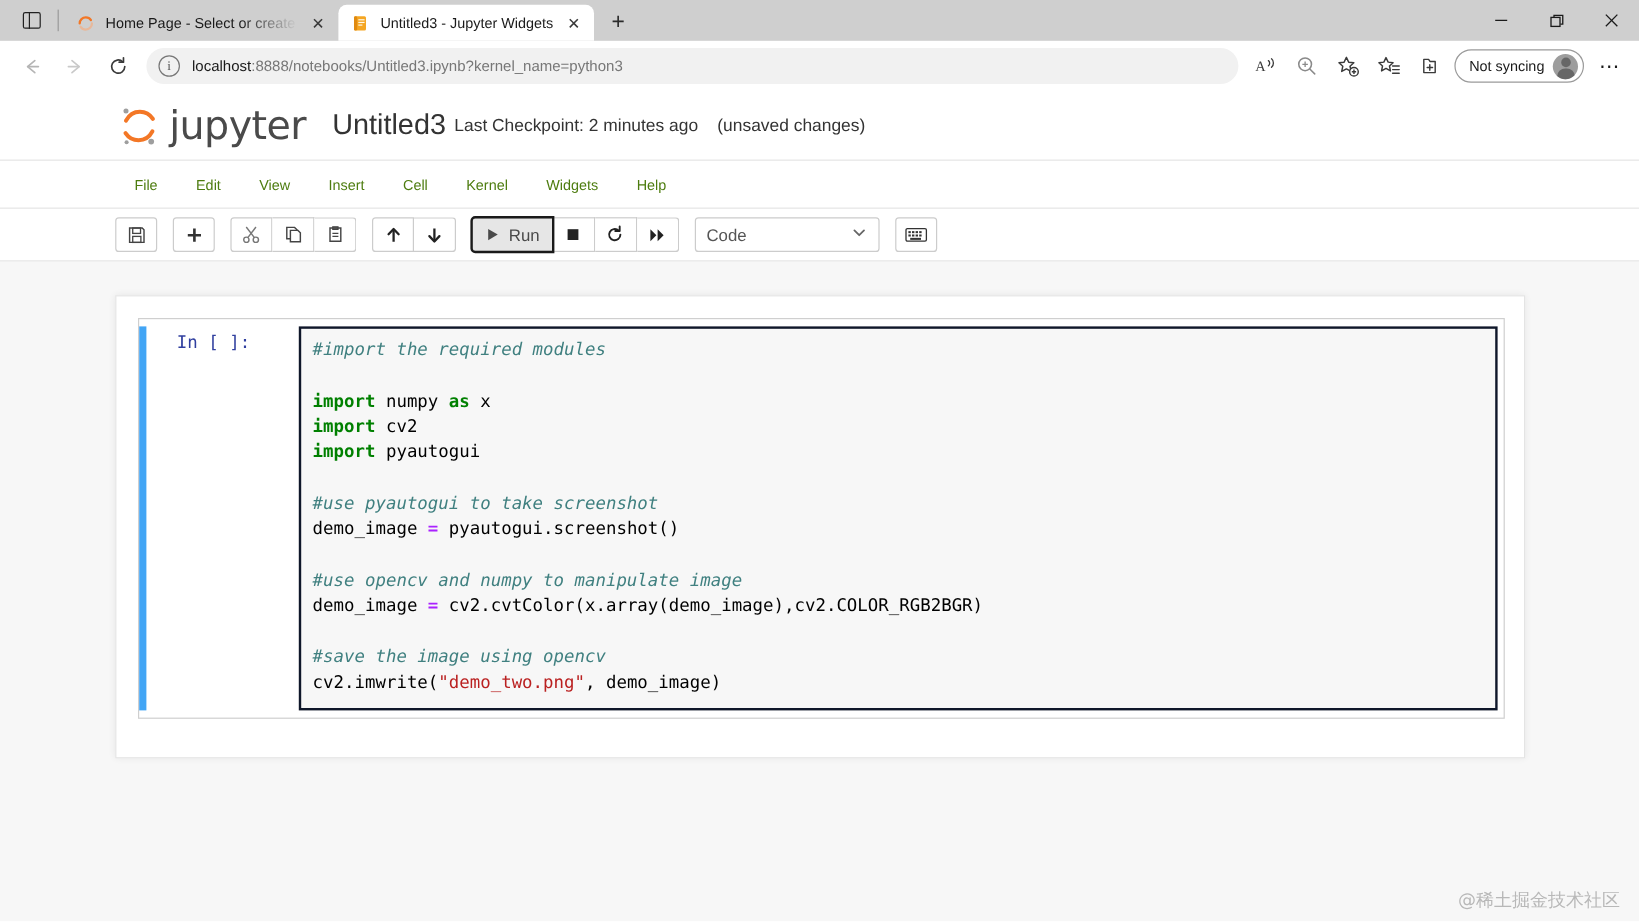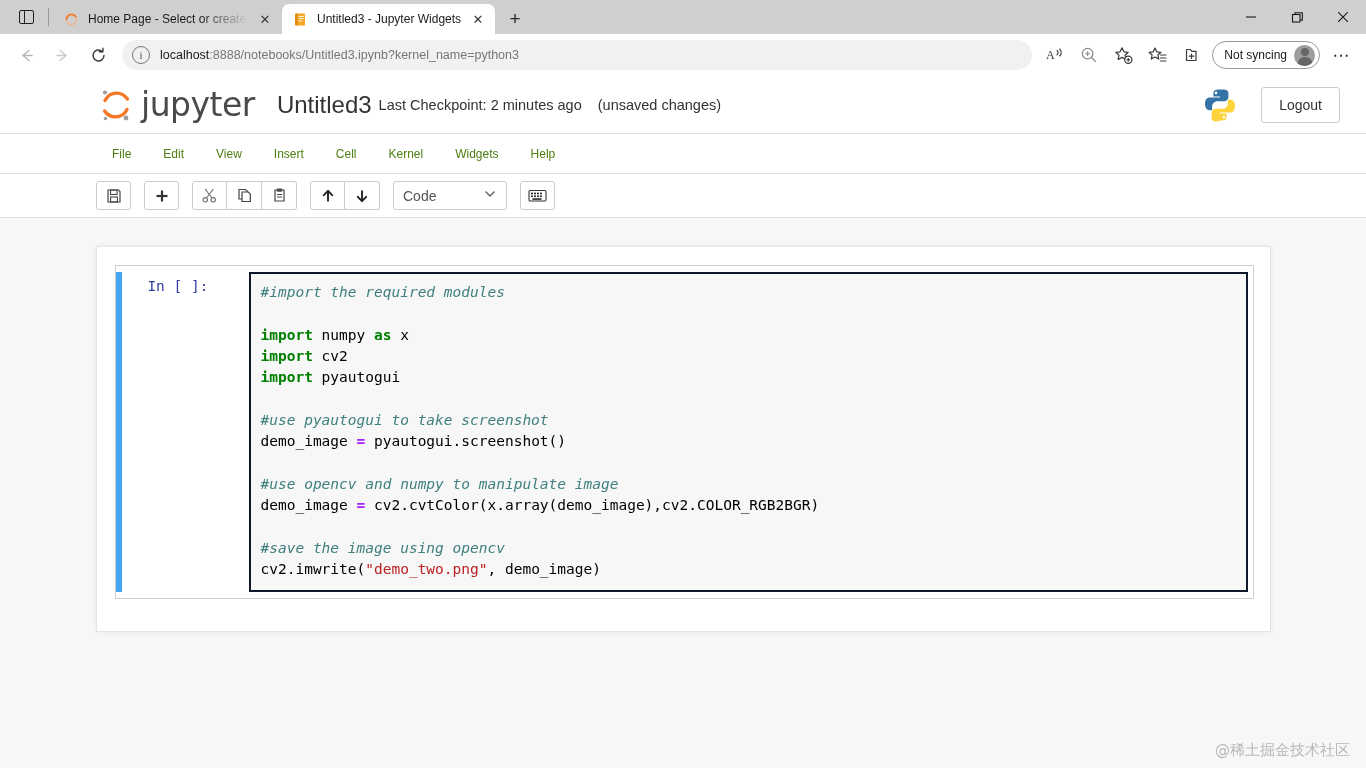--- a/index.html
+++ b/index.html
@@ -159,21 +159,21 @@
   .tb-group .tb-btn { border-radius: 0; border-left-width: 0; }
   .tb-group .tb-btn:first-child { border-left-width: 1px; border-radius: 3px 0 0 3px; }
   .tb-group .tb-btn:last-child { border-radius: 0 3px 3px 0; }
   .tb-group.single .tb-btn { border-radius: 3px; border-left-width: 1px; }
   .tb-run {
     background: #e6e6e6; outline: 2px solid #1a1a1a; outline-offset: -1px;
     padding: 0 10px; display: flex; align-items: center; gap: 7px; z-index: 2;
   }
   .tb-run-label { font-size: 14px; color: #4a4a4a; }
   .tb-select {
-    height: 29px; width: 114px; border: 1px solid #cccccc; border-radius: 3px;
+    height: 29px; width: 154px; border: 1px solid #cccccc; border-radius: 3px;
     background: #fff; display: flex; align-items: center; padding: 0 9px;
     font-size: 14px; color: #555; margin-right: 13px;
   }
   .tb-select .chev { margin-left: auto; }
 
   .nb-body {
     position: absolute; left: 0; right: 0; top: 142px; bottom: 0;
     background: #f7f7f7;
   }
   .nb-container {
@@ -355,29 +355,20 @@
             <path d="M9 15.5c2.4-4.6 6.8-7.4 11.6-7.4 4.3 0 8.3 2.2 10.8 5.9" fill="none" stroke="#f37726" stroke-width="3.4" stroke-linecap="round"></path>
             <path d="M31 24.5c-2.4 4.6-6.8 7.4-11.6 7.4-4.3 0-8.3-2.2-10.8-5.9" fill="none" stroke="#f37726" stroke-width="3.4" stroke-linecap="round"></path>
           </svg>
         </div>
         <div class="jp-logo-text">jupyter</div>
       </div>
       <div class="nb-name">Untitled3</div>
       <div class="nb-checkpoint">Last Checkpoint: 2 minutes ago</div>
       <div class="nb-modified">(unsaved changes)</div>
 
-      <div class="jp-header-right">
-        <div class="py-logo">
-          <svg width="38" height="38" viewBox="0 0 38 38">
-            <path d="M18.6 3.5c-3.3 0-6.2.5-6.2 3.6v3.3h6.6v1.1H9.3c-3.1 0-5.3 1.9-5.3 6.3 0 4 1.9 6.4 4.5 6.4h2.6v-3.6c0-3 2.6-5.4 5.5-5.4h6.4c2.5 0 4.4-1.9 4.4-4.3V7.1c0-2.6-2.4-3.6-5.5-3.6zm-3.6 2.1c.7 0 1.3.6 1.3 1.3 0 .7-.6 1.3-1.3 1.3s-1.3-.6-1.3-1.3c0-.7.6-1.3 1.3-1.3z" fill="#3572A5"></path>
-            <path d="M19.4 34.5c3.3 0 6.2-.5 6.2-3.6v-3.3H19v-1.1h9.7c3.1 0 5.3-1.9 5.3-6.3 0-4-1.9-6.4-4.5-6.4h-2.6v3.6c0 3-2.6 5.4-5.5 5.4h-6.4c-2.5 0-4.4 1.9-4.4 4.3v4.8c0 2.6 2.4 3.6 5.5 3.6zm3.6-2.1c-.7 0-1.3-.6-1.3-1.3 0-.7.6-1.3 1.3-1.3s1.3.6 1.3 1.3c0 .7-.6 1.3-1.3 1.3z" fill="#FFD43B"></path>
-          </svg>
-        </div>
-        <div class="logout-btn">Logout</div>
-      </div>
     </div>
 
     <div class="jp-menubar">
       <div class="menu-item">File</div>
       <div class="menu-item">Edit</div>
       <div class="menu-item">View</div>
       <div class="menu-item">Insert</div>
       <div class="menu-item">Cell</div>
       <div class="menu-item">Kernel</div>
       <div class="menu-item">Widgets</div>
@@ -438,20 +429,45 @@
           </svg>
         </div>
         <div class="tb-btn">
           <svg width="16" height="16" viewBox="0 0 16 16">
             <line x1="8" y1="2.5" x2="8" y2="13" stroke="#222" stroke-width="1.9"></line>
             <path d="M3.8 8.8L8 13.2l4.2-4.4" fill="none" stroke="#222" stroke-width="1.9" stroke-linejoin="round" stroke-linecap="round"></path>
           </svg>
         </div>
       </div>
 
+      <div class="tb-group">
+        <div class="tb-btn tb-run">
+          <svg width="13" height="13" viewBox="0 0 13 13">
+              <path d="M2.8 1.8l8 4.7-8 4.7z" fill="#4a4a4a"></path>
+            </svg>
+          <span class="tb-run-label">Run</span>
+        </div>
+        <div class="tb-btn">
+          <svg width="15" height="15" viewBox="0 0 15 15">
+              <rect x="3" y="3" width="9" height="9" fill="#222"></rect>
+            </svg>
+        </div>
+        <div class="tb-btn">
+          <svg width="17" height="17" viewBox="0 0 17 17">
+            <path d="M13 8.5a4.7 4.7 0 1 1-1.5-3.4" fill="none" stroke="#222" stroke-width="1.6" stroke-linecap="round"></path>
+            <path d="M12.4 1.8v3.7H8.7" fill="none" stroke="#222" stroke-width="1.6" stroke-linecap="round" stroke-linejoin="round"></path>
+          </svg>
+        </div>
+        <div class="tb-btn">
+          <svg width="16" height="16" viewBox="0 0 16 16">
+            <path d="M2 3l5 5-5 5z" fill="#222"></path>
+            <path d="M8 3l5 5-5 5z" fill="#222"></path>
+          </svg>
+        </div>
+      </div>
 
       <div class="tb-select">
         <span>Code</span>
         <span class="chev">
           <svg width="14" height="14" viewBox="0 0 14 14">
               <path d="M3 5l4 4 4-4" fill="none" stroke="#666" stroke-width="1.5" stroke-linecap="round" stroke-linejoin="round"></path>
             </svg>
         </span>
       </div>
 

